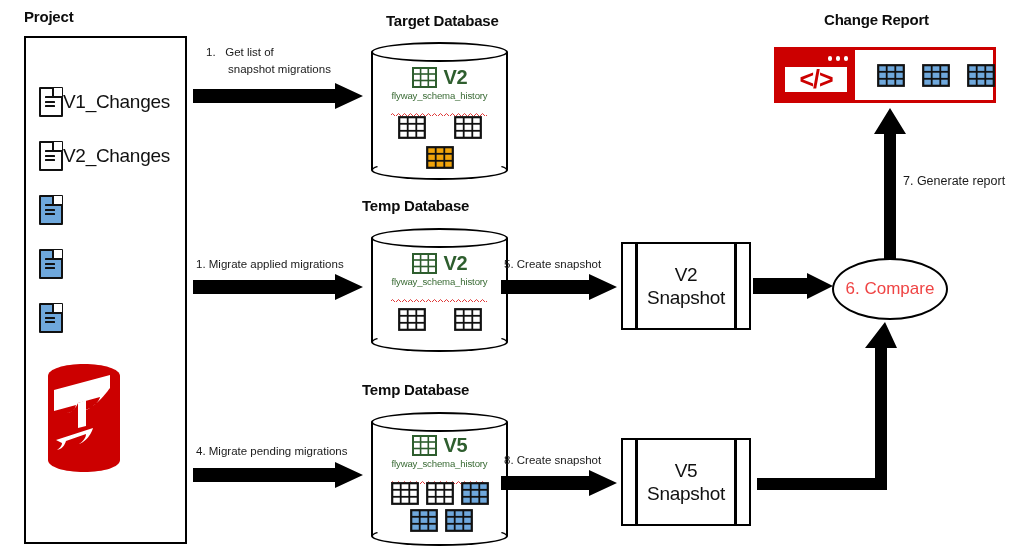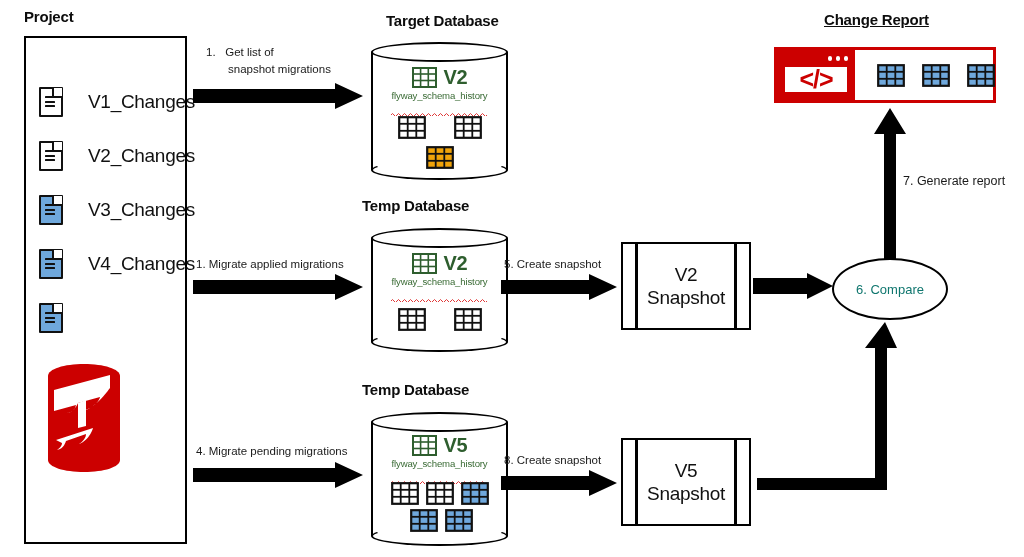--- a/index.html
+++ b/index.html
@@ -14,21 +14,21 @@
   .heading{
     font-weight:bold;font-size:15px;letter-spacing:-0.2px;
     color:#0d0d0d;white-space:nowrap;
   }
 
   
   #project-box{
     left:24px;top:36px;width:163px;height:508px;
     border:2.5px solid #000;background:#fff;box-sizing:border-box;
   }
-  .file-row{position:absolute;display:flex;align-items:center;gap:25px;left:13px;}
+  .file-row{position:absolute;display:flex;align-items:center;gap:0;left:13px;}
   .file-label{font-size:19px;color:#111;white-space:nowrap;letter-spacing:-.3px;}
 
   
   .doc{
     position:relative;width:24px;height:30px;box-sizing:border-box;
     border:2.2px solid #111;background:#fff;border-radius:1px;
   }
   .doc.blue{background:#6fa8dc;}
   .doc .fold{
     position:absolute;right:-1px;top:-1px;width:8px;height:8px;
@@ -94,21 +94,21 @@
   .snap .txt{
     font-size:19px;line-height:1.22;text-align:center;color:#111;position:relative;z-index:2;
     letter-spacing:-.3px;
   }
 
   
   #compare-node{
     position:absolute;box-sizing:border-box;border:2.6px solid #000;border-radius:50%;
     background:#fff;display:flex;align-items:center;justify-content:center;
   }
-  #compare-node .txt{font-size:13px;color:#0f766e;}
+  #compare-node .txt{font-size:17px;color:#ef4444;}
 
   
   #change-report{
     position:absolute;box-sizing:border-box;border:3px solid #cc0000;background:#fff;
   }
   #report-window{
     position:absolute;left:0;top:0;width:78px;height:100%;background:#cc0000;
   }
   #report-window .dots{position:absolute;right:7px;top:6px;display:flex;gap:3.5px;}
   #report-window .dots i{width:4.5px;height:4.5px;border-radius:50%;background:#fff;display:block;}
@@ -158,33 +158,31 @@
 
   <div class="file-row" style="top:157px;">
     <span class="doc blue">
       <span class="fold"></span>
       <span class="lines">
           <i></i>
           <i></i>
           <i></i>
         </span>
     </span>
-    <span class="file-label">V3_Changes</span>
   </div>
 
   <div class="file-row" style="top:211px;">
     <span class="doc blue">
       <span class="fold"></span>
       <span class="lines">
           <i></i>
           <i></i>
           <i></i>
         </span>
     </span>
-    <span class="file-label">V4_Changes</span>
   </div>
 
   <div class="file-row" style="top:265px;">
     <span class="doc blue">
       <span class="fold"></span>
       <span class="lines">
           <i></i>
           <i></i>
           <i></i>
         </span>
@@ -458,21 +456,21 @@
   <span class="txt">6. Compare</span>
 </div>
 
 <div class="abs" style="left:874px;top:108px;">
   <svg width="32" height="152" viewBox="0 0 32 152">
       <path d="M10 152 L10 26 L0 26 L16 0 L32 26 L22 26 L22 152 Z" fill="#000"></path>
     </svg>
 </div>
 <div class="abs arrow-label big" style="left:903px;top:172px;">7. Generate report</div>
 
-<div class="abs heading" style="left:824px;top:11px;text-decoration:underline;">Change Report</div>
+<div class="abs heading" style="left:824px;top:11px;">Change Report</div>
 
 <div id="change-report" style="left:774px;top:47px;width:222px;height:56px;">
   <div id="report-window">
     <span class="dots">
         <i></i>
         <i></i>
         <i></i>
       </span>
     <span class="panel">
       <span class="code">&lt;/&gt;</span>

